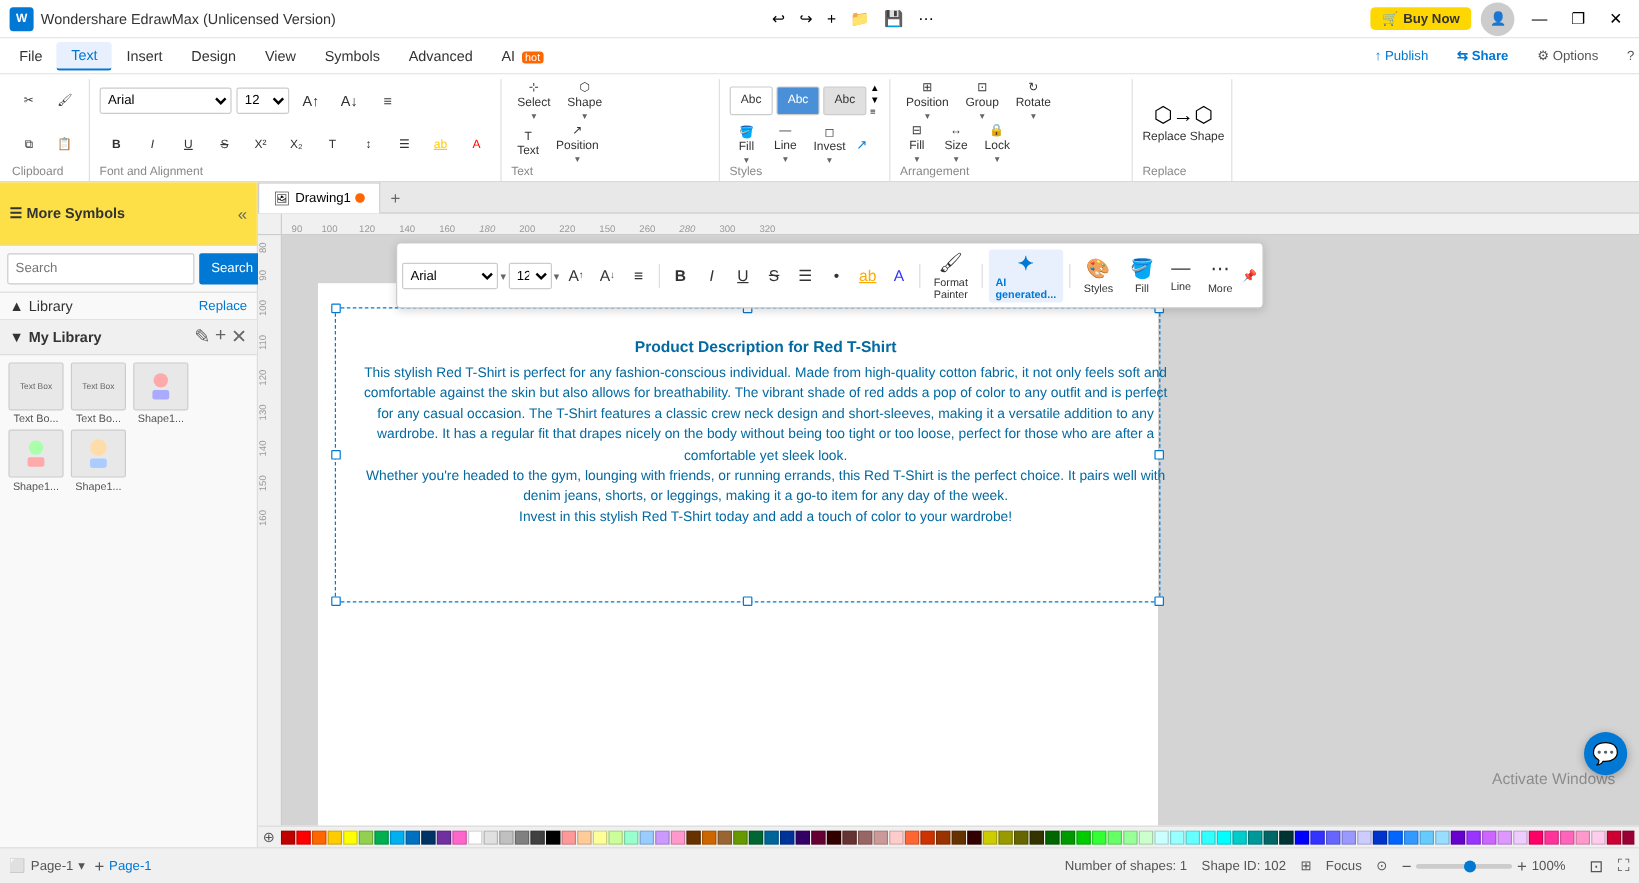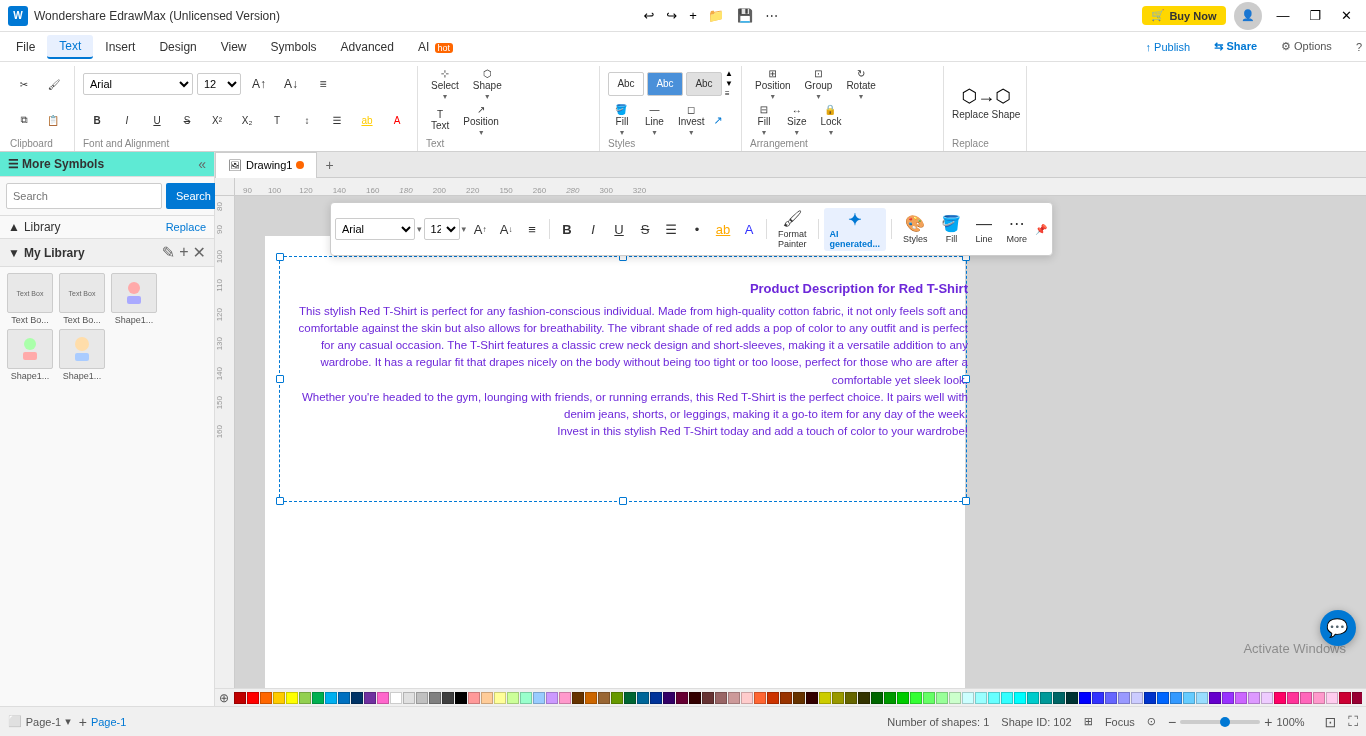--- a/index.html
+++ b/index.html
@@ -116,23 +116,23 @@
       bottom: 30px;
       background: #f9f9f9;
       border-right: 1px solid #ddd;
       display: flex;
       flex-direction: column;
     }
     .sidebar-header {
       display: flex;
       align-items: center;
       justify-content: space-between;
-      padding: 4px 8px;
+      padding: 18px 8px;
       border-bottom: 1px solid #ddd;
-      background: #5eead4;
+      background: #fde047;
     }
     .sidebar-title { font-size: 12px; font-weight: bold; color: #333; }
     .sidebar-collapse { font-size: 14px; cursor: pointer; color: #666; }
 
     .search-bar {
       display: flex;
       padding: 6px;
       gap: 4px;
       border-bottom: 1px solid #ddd;
     }
@@ -320,26 +320,26 @@
       width: 8px;
       height: 8px;
       background: white;
       border: 1px solid #0078d4;
       border-radius: 1px;
     }
 
     .text-content {
       position: absolute;
       top: 18px;
-      left: 4px;
+      left: 14px;
       width: 688px;
       height: 230px;
       font-size: 12px;
-      color: #6d28d9;
-      text-align: right;
+      color: #0369a1;
+      text-align: center;
       padding: 4px;
       line-height: 1.5;
     }
     .text-title { font-weight: bold; font-size: 13px; margin-bottom: 4px; }
 
     
     .floating-toolbar {
       position: absolute;
       top: -55px;
       left: 50px;

